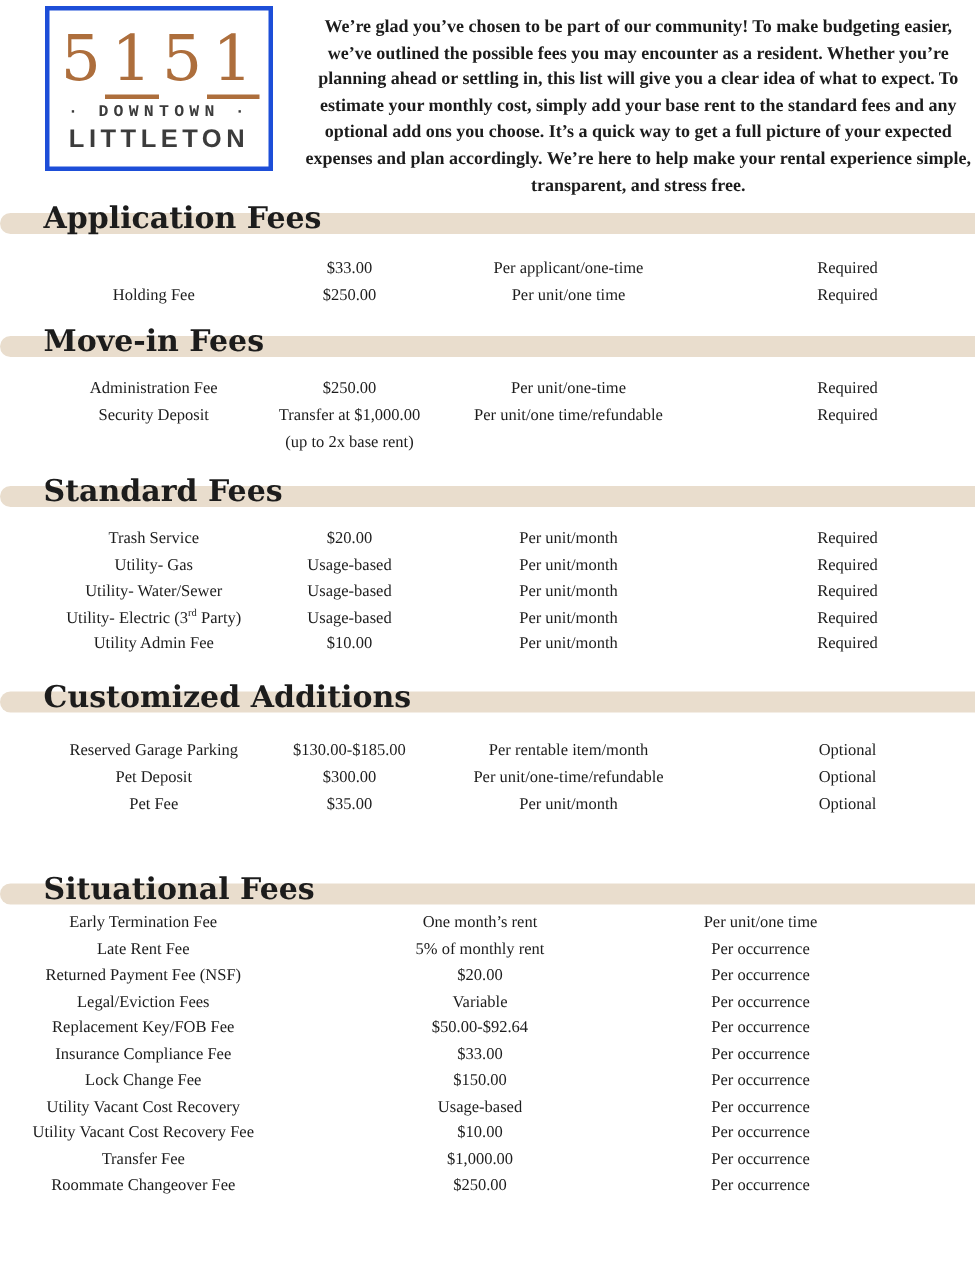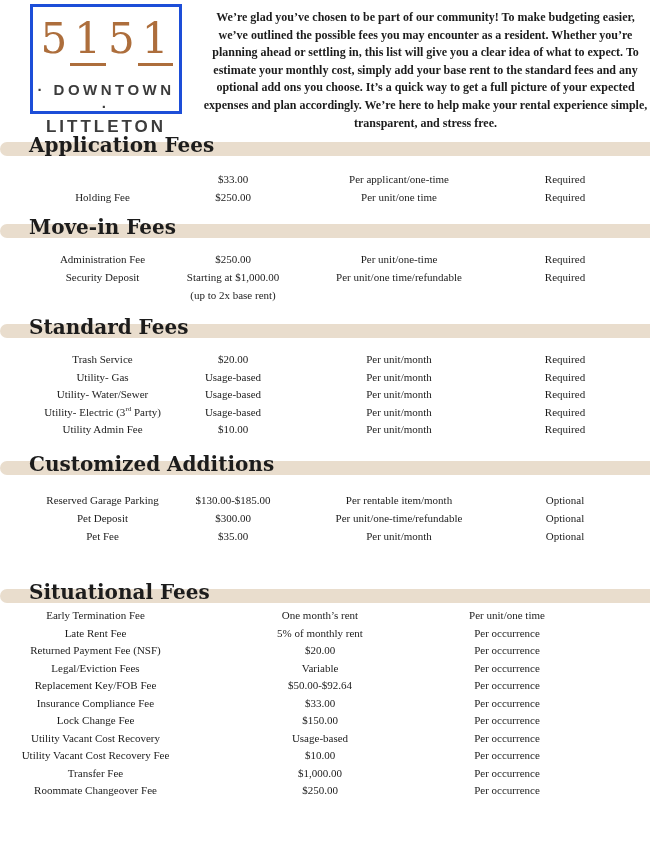--- a/index.html
+++ b/index.html
@@ -21,23 +21,23 @@
   }
   .logo-number {
     margin-top:8px;
     font-family:"DejaVu Serif", serif;
     font-size:42px; line-height:48px;
     color:#ad6e3c; letter-spacing:1px;
   }
   .logo-number .digit { display:inline-block; padding:0 2px; }
   .logo-number .digit.underlined { border-bottom:3px solid #ad6e3c; padding:0 4px; }
   .logo-downtown {
-    margin-top:15px;
-    font-family:Liberation Sans, sans-serif;
-    font-size:15px; font-weight:bold;
+    margin-top:3px;
+    font-family:Liberation Mono, monospace;
+    font-size:11px; font-weight:bold;
     letter-spacing:3.5px; color:#3c3c3c;
   }
   .logo-littleton {
     margin-top:2px;
     font-family:"Liberation Sans", sans-serif;
     font-size:17px; font-weight:bold;
     letter-spacing:3px; color:#3c3c3c;
   }
 
   
@@ -67,21 +67,21 @@
   .row { position:relative; height:18px; line-height:18px; font-size:11px; }
   .rows-std .row { height:17.6px; line-height:17.6px; }
   .rows-sit .row { height:17.5px; line-height:17.5px; }
   .row.tall { height:36px; }
   .cell {
     position:absolute; top:0; text-align:center; white-space:nowrap;
   }
   
   .c1 { left:20px;  width:165px; }
   .c2 { left:170px; width:126px; }
-  .c3 { left:304px; width:190px; }
+  .c3 { left:284px; width:190px; }
   .c4 { left:505px; width:120px; }
   .c2.twolines { line-height:18px; white-space:normal; }
   
   .s1 { left:3px;   width:185px; }
   .s2 { left:230px; width:180px; }
   .s3 { left:417px; width:180px; }
 
   sup.ord { font-size:7px; vertical-align:super; line-height:0; }
 
   
@@ -126,21 +126,21 @@
 </div>
 <div class="rows" id="sec1-rows">
   <div class="row">
     <span class="cell c1">Administration Fee</span>
     <span class="cell c2">$250.00</span>
     <span class="cell c3">Per unit/one-time</span>
     <span class="cell c4">Required</span>
   </div>
   <div class="row tall">
     <span class="cell c1">Security Deposit</span>
-    <span class="cell c2 twolines"><span>Starting at $1,000.00</span><br><span>(up to 2x base rent)</span></span>
+    <span class="cell c2 twolines"><span>Transfer at $1,000.00</span><br><span>(up to 2x base rent)</span></span>
     <span class="cell c3">Per unit/one time/refundable</span>
     <span class="cell c4">Required</span>
   </div>
 </div>
 
 <div class="section-heading" id="sec2-h">
   <div class="band"></div>
   <div class="heading-text">Standard Fees</div>
 </div>
 <div class="rows rows-std" id="sec2-rows">

